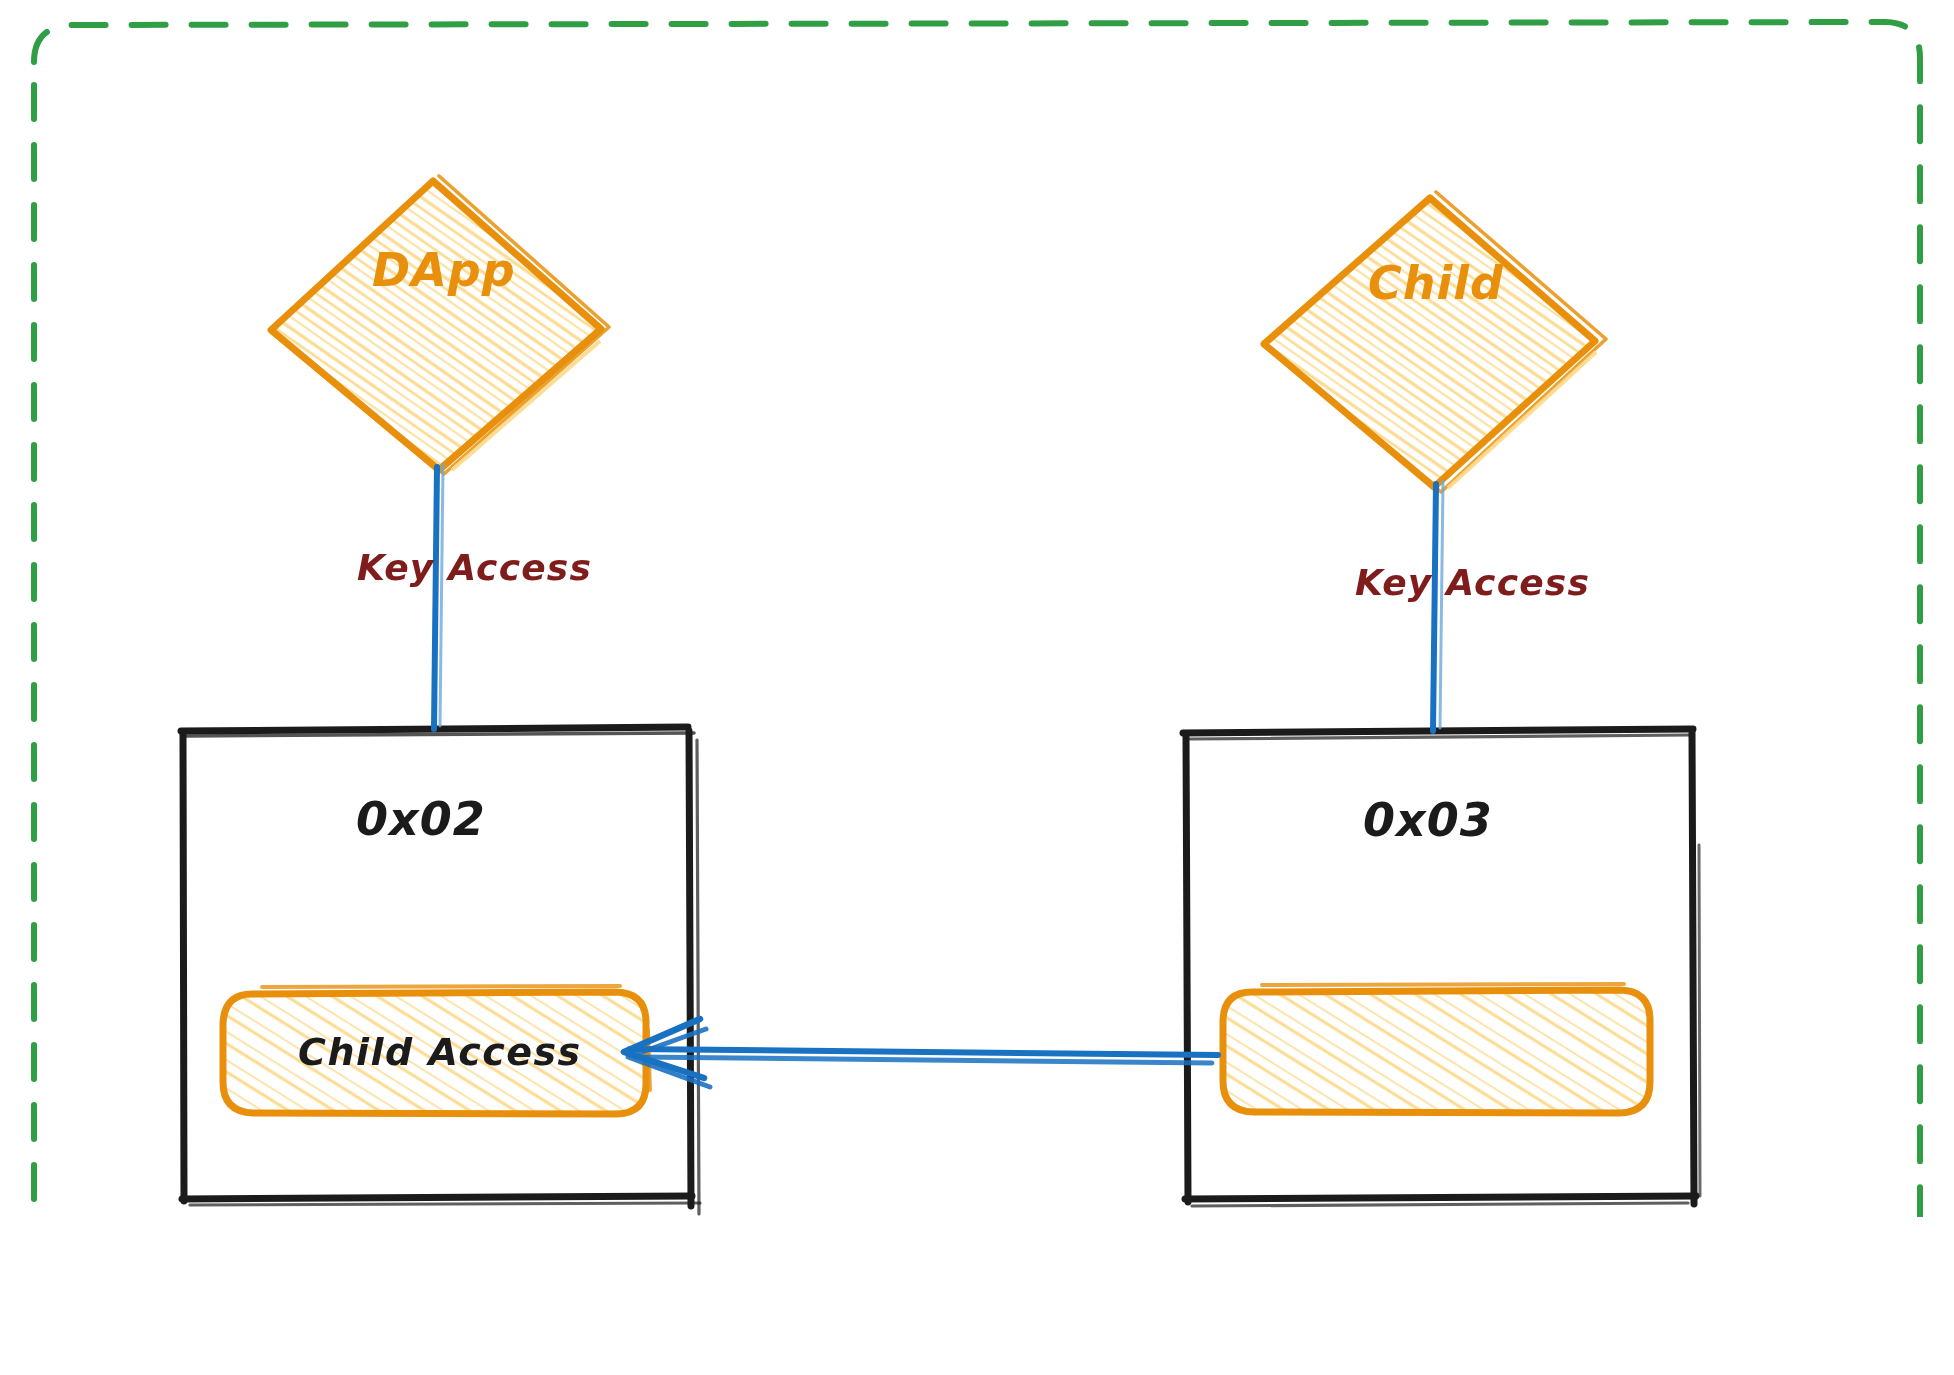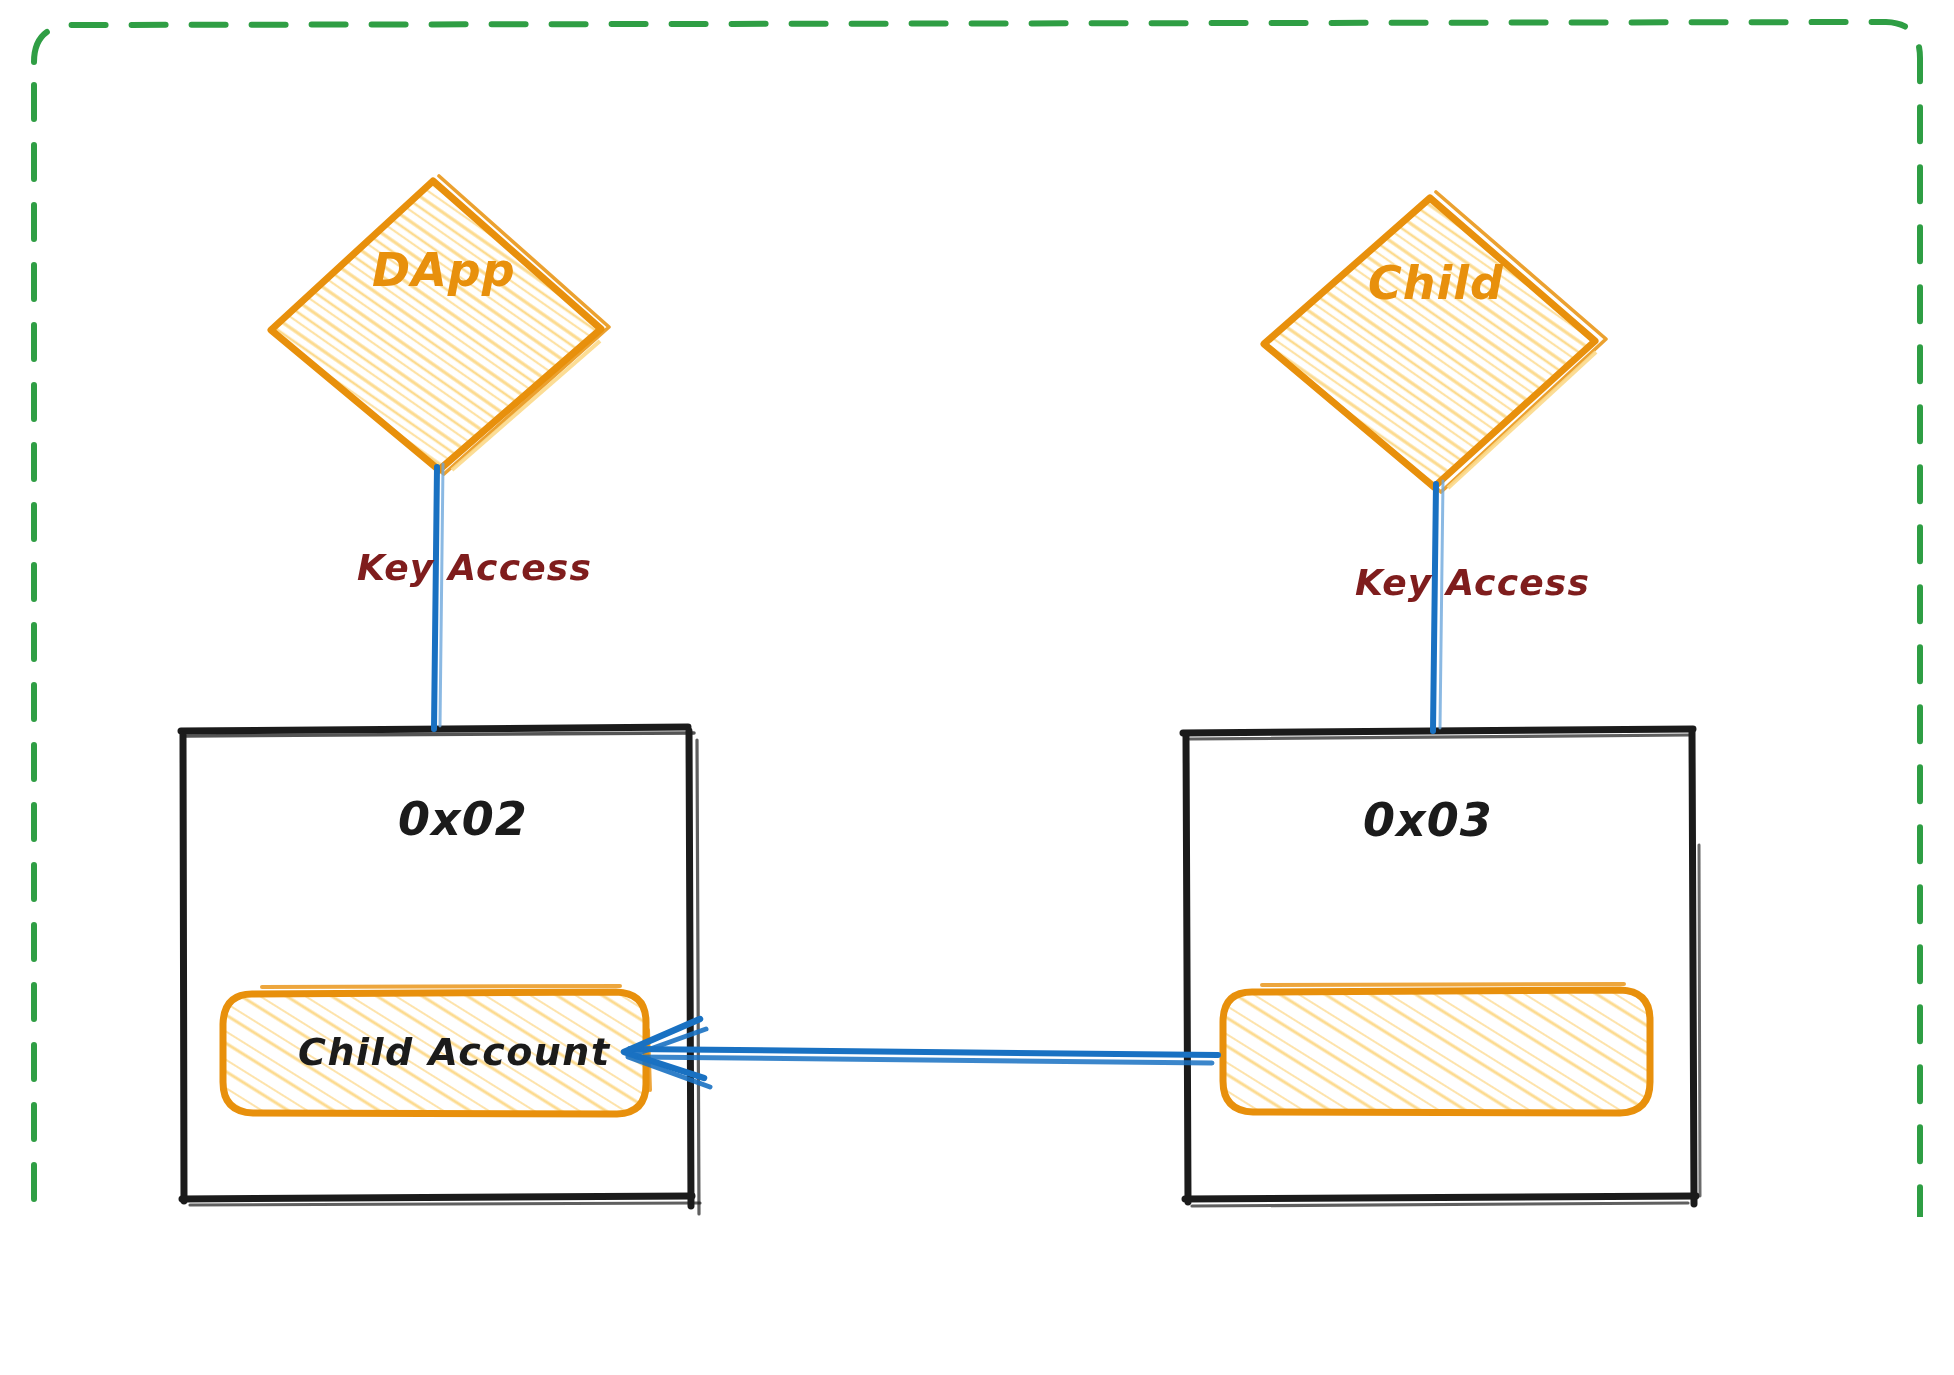--- a/index.html
+++ b/index.html
@@ -166,21 +166,21 @@
   </svg>
 
   <div class="lbl lbl-orange" style="left:372px; top:243px;">DApp</div>
 
   <div class="lbl lbl-orange" style="left:1368px; top:256px;">Child</div>
 
   <div class="lbl lbl-green" style="left:357px; top:547px;">Key Access</div>
 
   <div class="lbl lbl-green" style="left:1355px; top:562px;">Key Access</div>
 
-  <div class="lbl lbl-black" style="left:356px; top:792px;margin-left:42px;">0x02</div>
+  <div class="lbl lbl-black" style="left:356px; top:792px;">0x02</div>
 
   <div class="lbl lbl-black" style="left:1363px; top:793px;">0x03</div>
 
-  <div class="lbl lbl-black-sm" style="left:298px; top:1030px;">Child Account</div>
+  <div class="lbl lbl-black-sm" style="left:298px; top:1030px;">Child Access</div>
 
 
 
 </div>
 
 </body></html>

